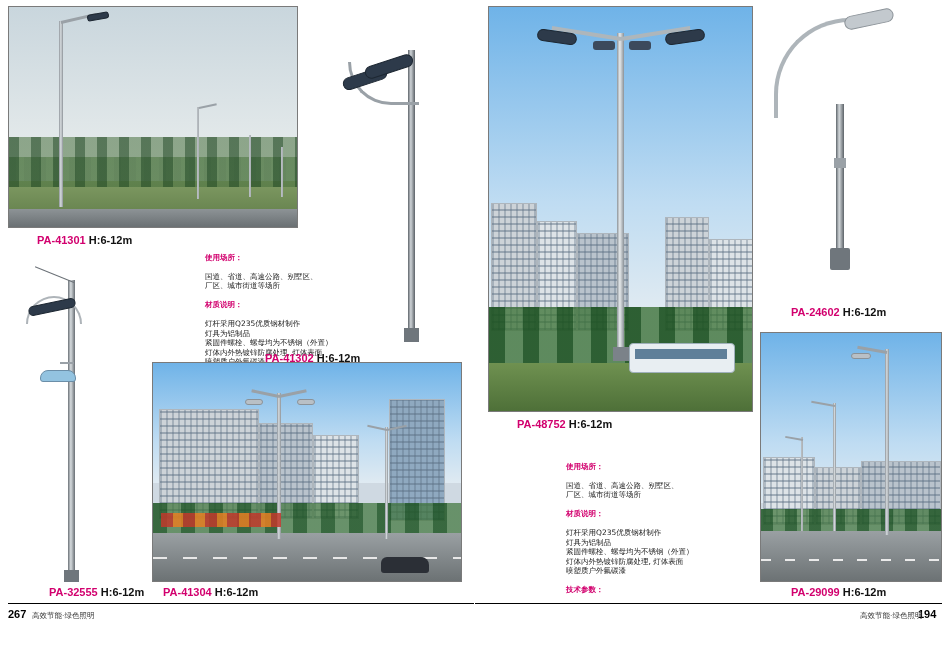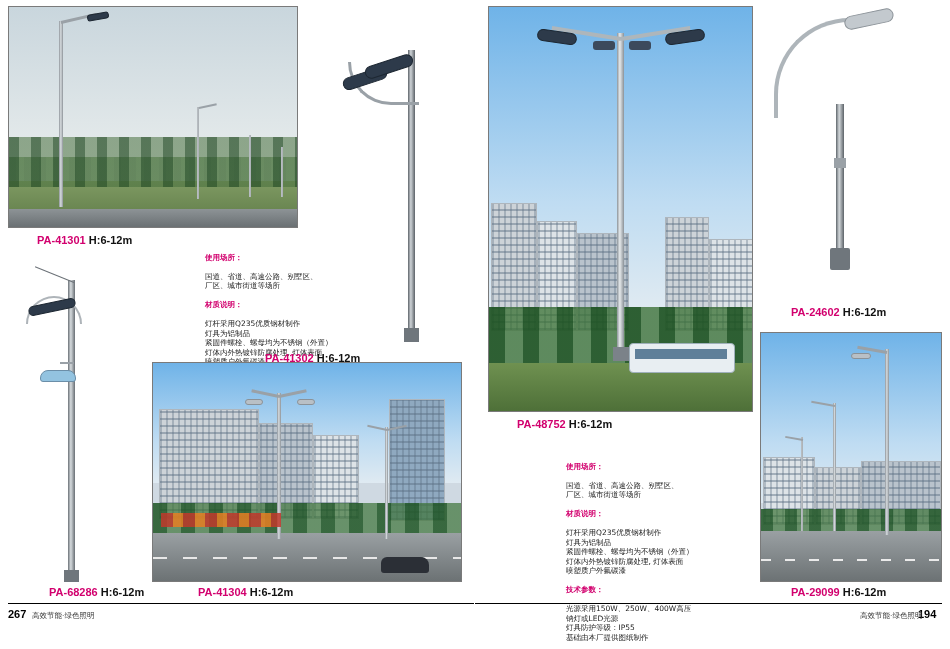--- a/index.html
+++ b/index.html
@@ -202,21 +202,21 @@
   <div style="position:absolute; left:18px; top:262px; width:130px; height:320px;">
     <div class="pole" style="left:50px; top:18px; width:7px; height:300px; background:linear-gradient(90deg,#6b7177,#d7dcdf 40%,#686e74);"></div>
     <div style="position:absolute; left:14px; top:20px; width:42px; height:1px; background:#6b7177; transform:rotate(22deg); transform-origin:right center;"></div>
     <div style="position:absolute; left:8px; top:34px; width:52px; height:26px; border:2px solid #aeb4b9; border-radius:50% 50% 0 0 / 100% 100% 0 0; border-bottom:none;"></div>
     <div class="lamp dark" style="left:10px; top:40px; width:48px; height:10px; transform:rotate(-12deg); border-radius:6px;"></div>
     <div style="position:absolute; left:22px; top:108px; width:34px; height:10px; background:#93c3e0; border:1px solid #6b8ea8; border-radius:8px 8px 3px 3px;"></div>
     <div class="arm" style="left:42px; top:100px; width:14px; height:2px;"></div>
     <div style="position:absolute; left:46px; top:308px; width:15px; height:12px; background:#6f767c;"></div>
   </div>
   <div class="caption" style="left:20px; top:586px;">
-    <span class="code">PA-68286</span>
+    <span class="code">PA-32555</span>
     <span class="size">H:6-12m</span>
   </div>
 
   <div class="photo" style="left:152px; top:362px; width:310px; height:220px;">
     <div class="sky" style="height:120px;"></div>
     <div class="bldg" style="left:6px; top:46px; width:100px; height:110px;">
         <div class="win"></div>
       </div>
     <div class="bldg b2" style="left:106px; top:60px; width:54px; height:96px;">
         <div class="win"></div>
@@ -237,21 +237,21 @@
     <div class="arm" style="left:98px; top:32px; width:28px; height:3px; transform:rotate(12deg); transform-origin:right center;"></div>
     <div class="arm" style="left:126px; top:32px; width:28px; height:3px; transform:rotate(-12deg); transform-origin:left center;"></div>
     <div class="lamp" style="left:92px; top:36px; width:18px; height:6px;"></div>
     <div class="lamp" style="left:144px; top:36px; width:18px; height:6px;"></div>
     <div class="pole" style="left:232px; top:64px; width:3px; height:112px;"></div>
     <div class="arm" style="left:214px; top:66px; width:20px; height:2px; transform:rotate(12deg); transform-origin:right center;"></div>
     <div class="arm" style="left:234px; top:66px; width:20px; height:2px; transform:rotate(-12deg); transform-origin:left center;"></div>
     <div style="position:absolute; left:228px; bottom:8px; width:48px; height:16px; background:#2b2f36; border-radius:6px 8px 3px 3px;"></div>
     <div style="position:absolute; left:8px; top:150px; width:120px; height:14px; background:repeating-linear-gradient(90deg,#c0392b 0 12px,#e67e22 12px 22px); opacity:.85;"></div>
   </div>
-  <div class="caption" style="left:169px; top:586px;">
+  <div class="caption" style="left:134px; top:586px;">
     <span class="code">PA-41304</span>
     <span class="size">H:6-12m</span>
   </div>
 
   <div class="photo" style="left:488px; top:6px; width:265px; height:406px;">
     <div class="sky" style="height:300px;"></div>
     <div class="bldg" style="left:2px; top:196px; width:46px; height:128px;">
         <div class="win"></div>
       </div>
     <div class="bldg b3" style="left:48px; top:214px; width:40px; height:110px;">
@@ -291,24 +291,20 @@
     <div class="hd">使用场所：</div>
     <div>国道、省道、高速公路、别墅区、
 厂区、城市街道等场所</div>
     <div class="hd">材质说明：</div>
     <div>灯杆采用Q235优质钢材制作
 灯具为铝制品
 紧固件螺栓、螺母均为不锈钢（外置）
 灯体内外热镀锌防腐处理, 灯体表面
 喷塑质户外氟碳漆</div>
     <div class="hd">技术参数：</div>
-    <div>光源采用150W、250W、400W高压
-钠灯或LED光源
-灯具防护等级：IP55
-基础由本厂提供图纸制作</div>
   </div>
 
   <div style="position:absolute; left:760px; top:8px; width:180px; height:290px;">
     <div class="pole" style="left:76px; top:96px; width:8px; height:162px; background:linear-gradient(90deg,#5f666c,#d3d8db 40%,#5c6268);"></div>
     <div style="position:absolute; left:14px; top:10px; width:72px; height:96px; border:4px solid #aeb5ba; border-radius:80px 0 0 0; border-right:none; border-bottom:none;"></div>
     <div class="lamp" style="left:84px; top:4px; width:50px; height:14px; border-radius:8px; transform:rotate(-12deg); background:#c3c9ce;"></div>
     <div style="position:absolute; left:74px; top:150px; width:12px; height:10px; background:#9aa1a7;"></div>
     <div style="position:absolute; left:70px; top:240px; width:20px; height:22px; background:#6f767c; border-radius:2px;"></div>
   </div>
   <div class="caption" style="left:762px; top:306px;">

